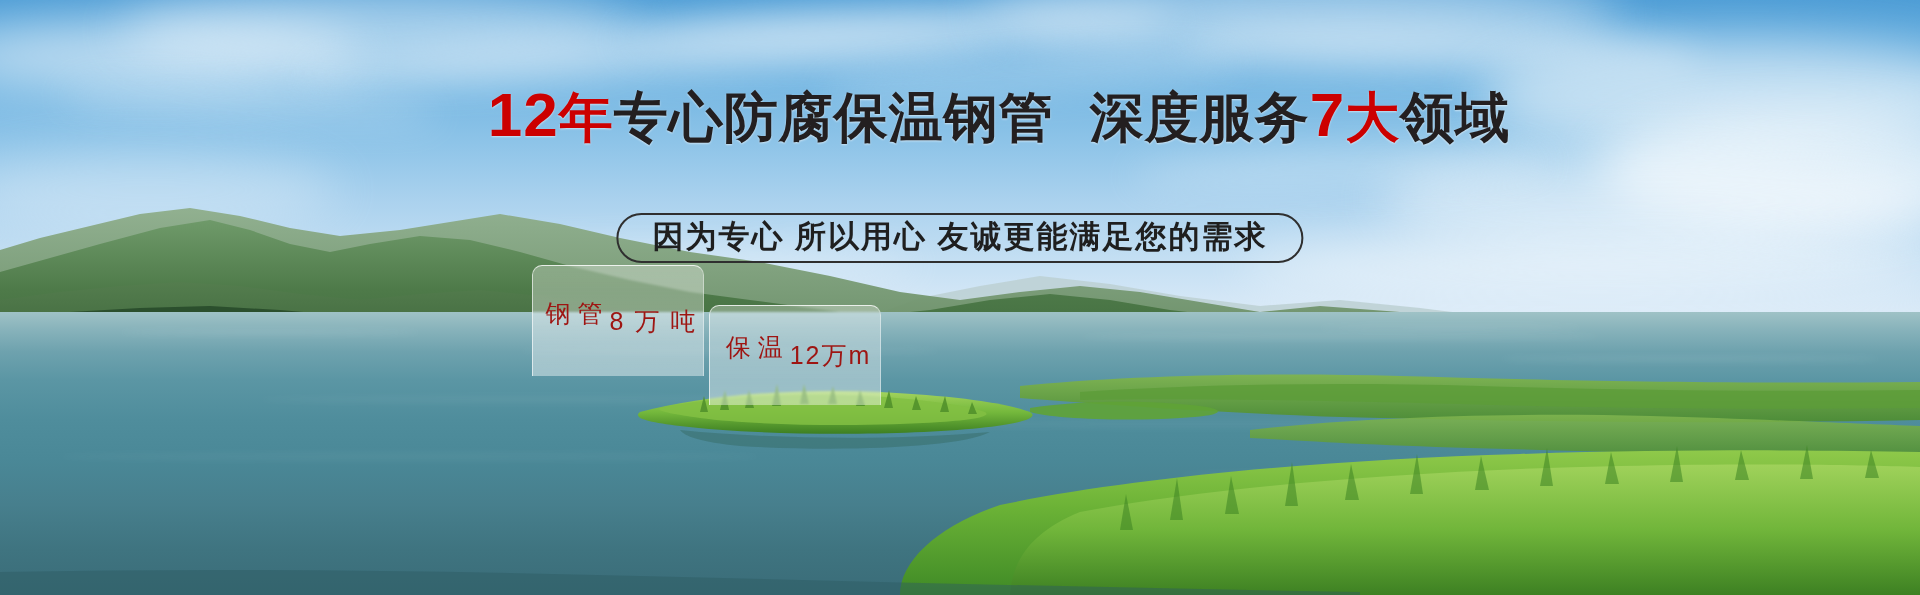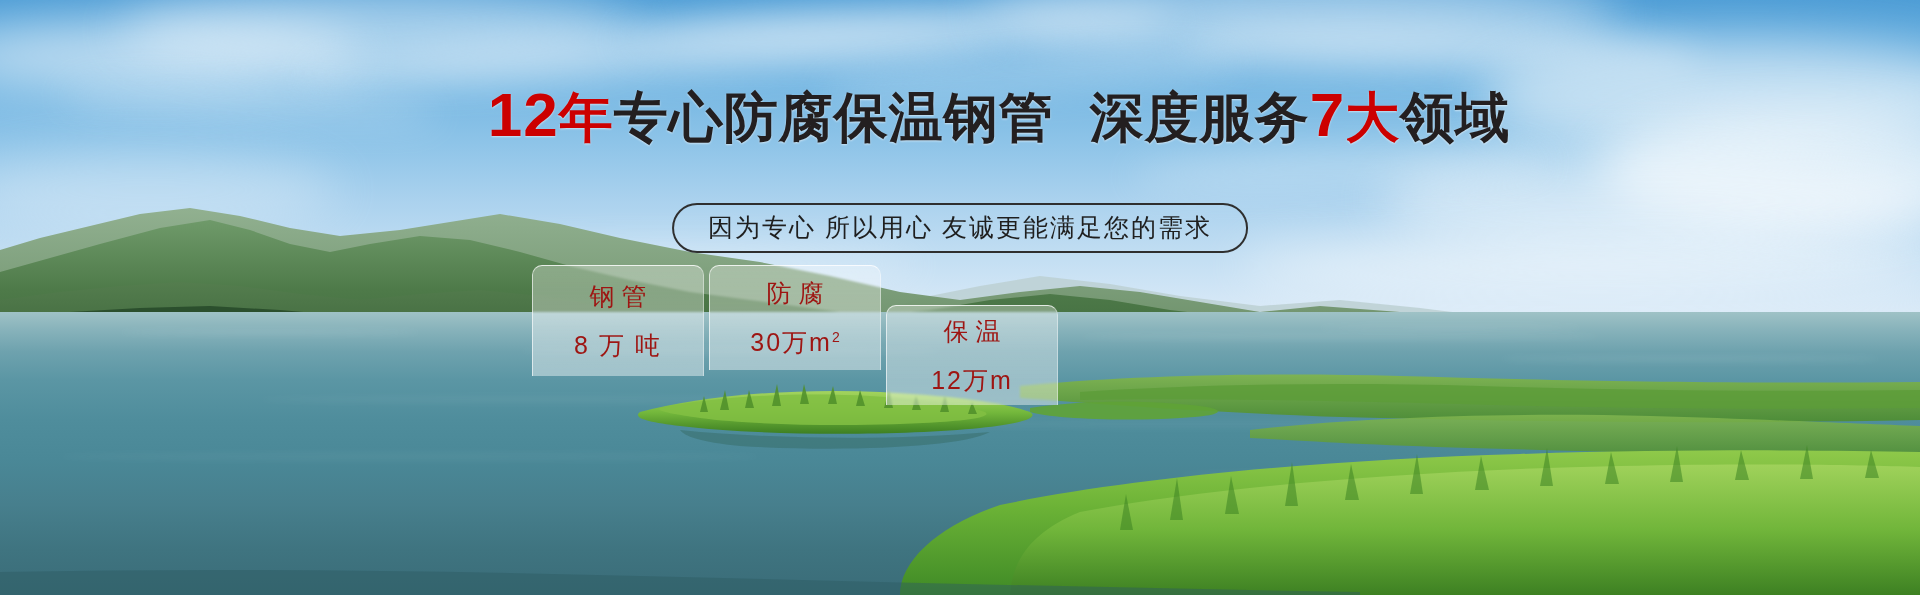--- a/index.html
+++ b/index.html
@@ -28,35 +28,35 @@
 
   
   .headline{position:absolute;left:0;top:84px;width:1920px;text-align:center;
             font-size:54px;font-weight:bold;letter-spacing:1px;line-height:62px;
             white-space:nowrap;color:#231f20;
             text-shadow:0 1px 2px rgba(255,255,255,.55);margin-left:39px;}
   .headline .red{color:#cc0000;}
   .headline .num{font-size:62px;}
   .headline .gap{display:inline-block;width:36px;}
 
-  .pill{position:absolute;left:50%;transform:translateX(-50%);top:203px;
+  .pill{position:absolute;left:50%;transform:translateX(-50%);top:213px;
         border:2px solid #2f2f2f;border-radius:26px;
         padding:7px 34px 9px 34px;
-        font-size:25px;color:#1f1f1f;letter-spacing:2px;white-space:nowrap;
-        line-height:30px;background:transparent;}
+        font-size:31px;color:#1f1f1f;letter-spacing:2px;white-space:nowrap;
+        line-height:30px;background:transparent;font-weight:bold;}
 
   
   .cards{position:absolute;left:532px;top:265px;display:flex;gap:5px;}
   .card{width:170px;height:110px;
         background:linear-gradient(to bottom,rgba(255,255,255,.30),rgba(255,255,255,.42));
         border-top:1px solid rgba(255,255,255,.75);
         border-left:1px solid rgba(255,255,255,.62);
         border-right:1px solid rgba(255,255,255,.40);
         border-radius:10px 10px 0 0;
-        display:flex;flex-direction:column;align-items:center;justify-content:center;
+        display:flex;flex-direction:row;align-items:center;justify-content:center;
         backdrop-filter:blur(1px);}
   .card .clabel{font-size:25px;color:#9e1512;letter-spacing:7px;text-indent:7px;
                 margin-bottom:16px;font-weight:500;}
   .card .cvalue{font-size:25px;color:#9e1512;letter-spacing:2px;font-weight:500;text-align:center;}
   .card .cvalue sup{font-size:14px;vertical-align:super;letter-spacing:0;}
   .card2{height:104px;}
   .card3{height:99px;margin-top:40px;}
 </style>
 </head>
 <body>
@@ -205,24 +205,20 @@
     <span>因为专心 所以用心  友诚更能满足您的需求</span>
   </div>
 
   <div class="cards">
 
     <div class="card">
       <div class="clabel">钢管</div>
       <div class="cvalue"><span>8 万 吨</span></div>
     </div>
 
-    <div class="card card2">
-      <div class="clabel">防腐</div>
-      <div class="cvalue"><span>30万m</span><sup>2</sup></div>
-    </div>
 
     <div class="card card3">
       <div class="clabel">保温</div>
       <div class="cvalue"><span>12万m</span></div>
     </div>
 
   </div>
 
 </div>
 

